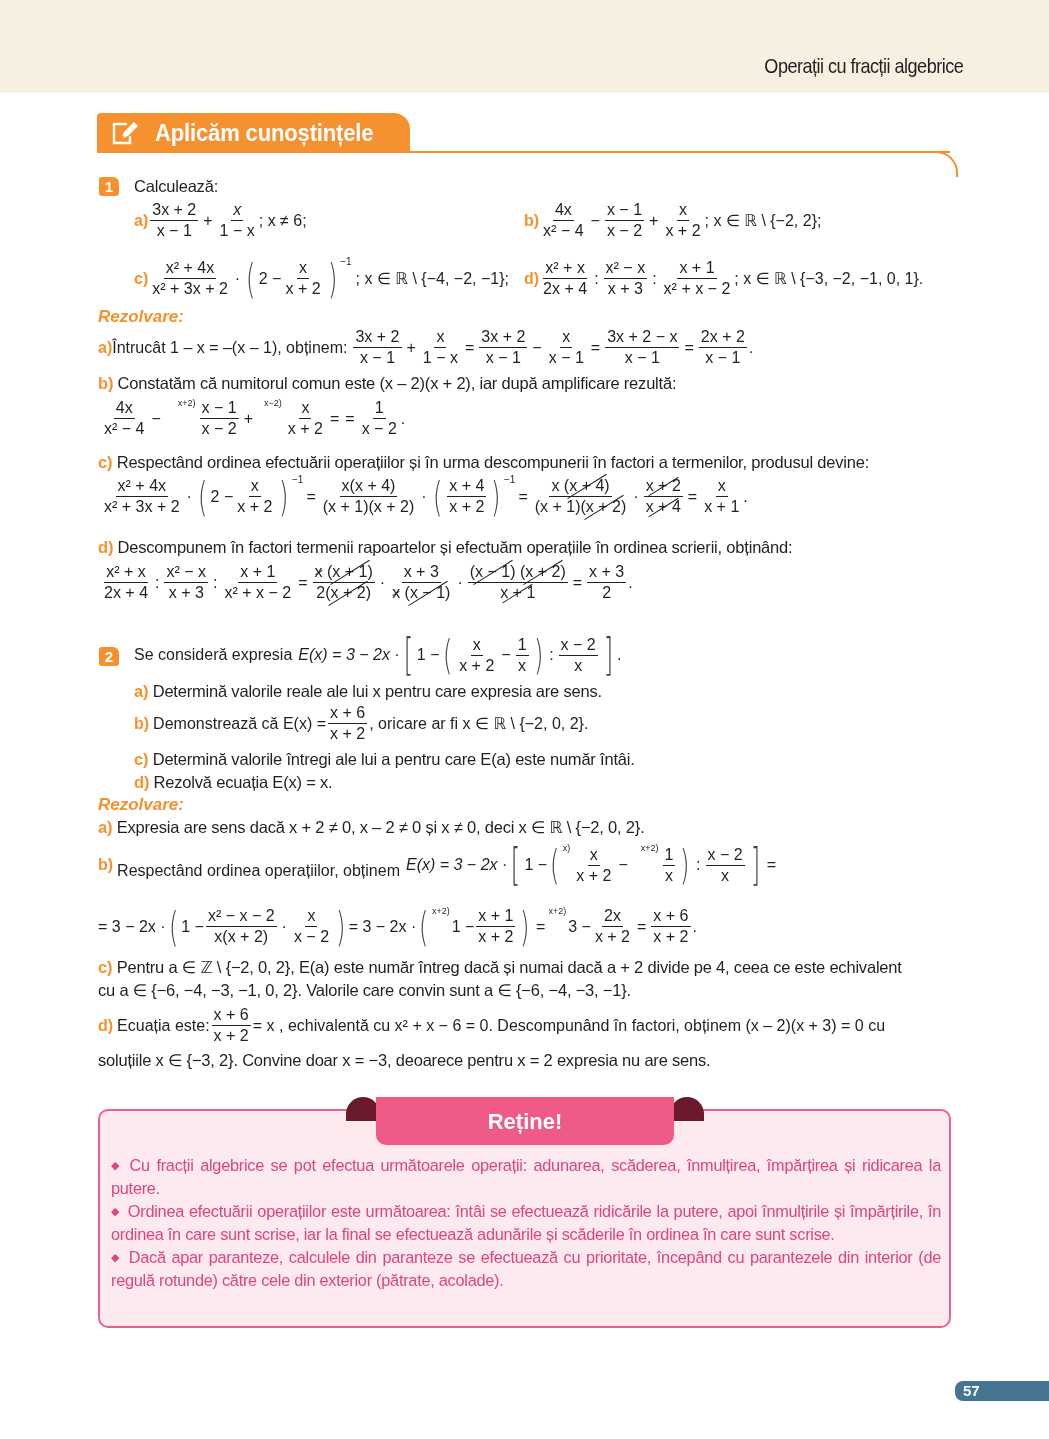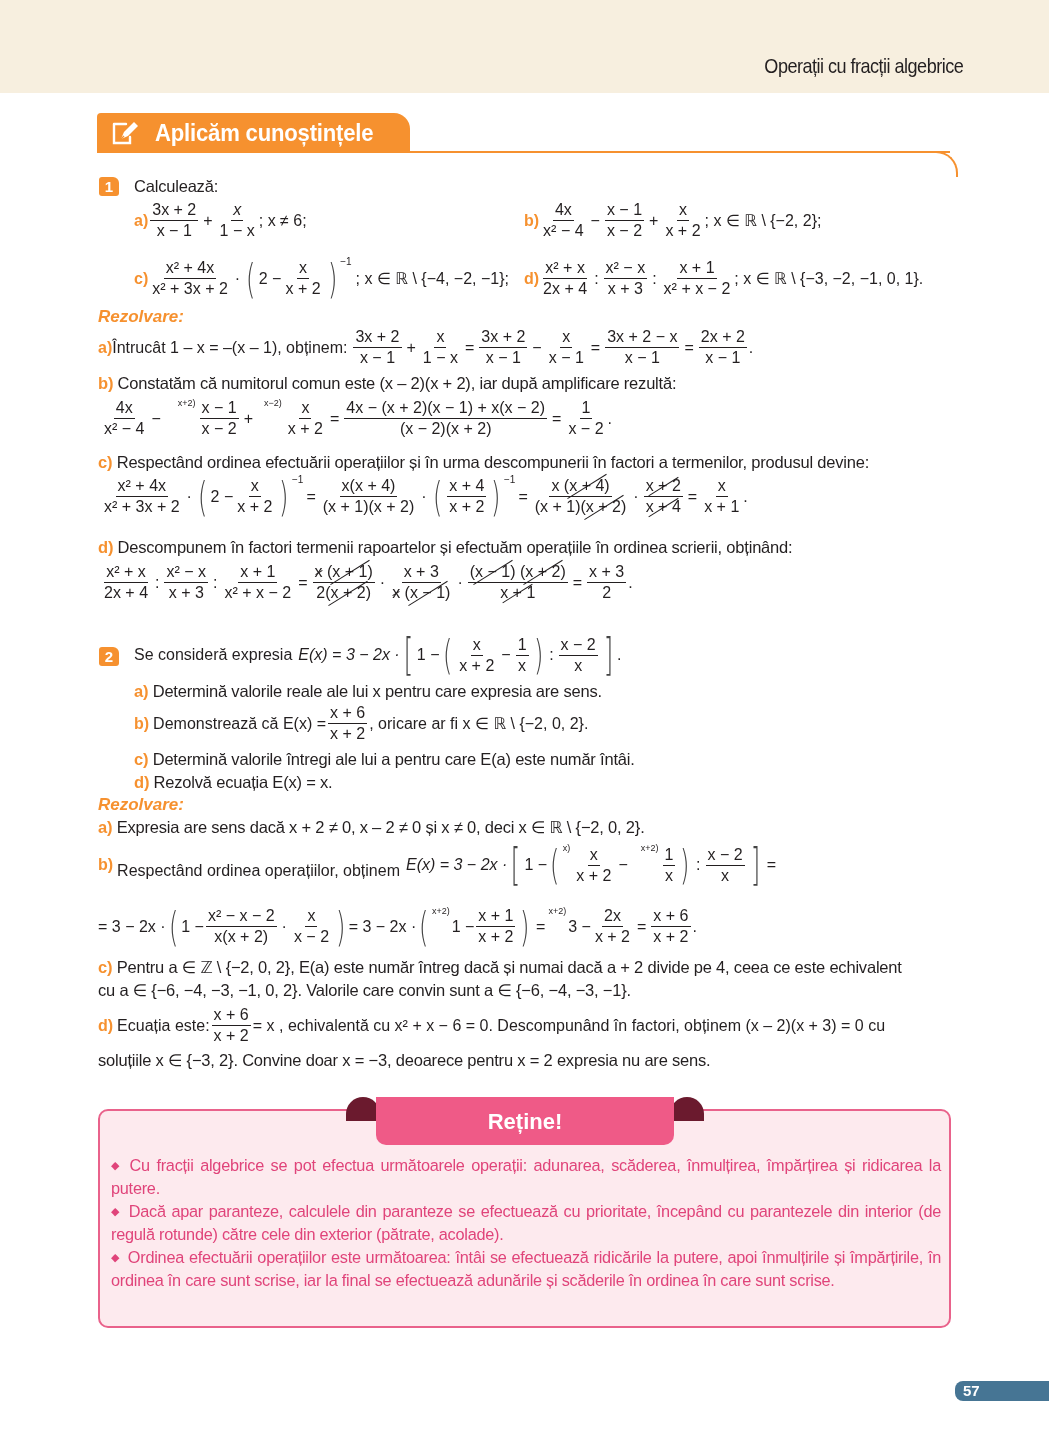--- a/index.html
+++ b/index.html
@@ -187,24 +187,20 @@
       <span class="num">x − 1</span>
       <span>x − 2</span>
     </span>
     <span class="op">+</span>
   <span class="amp" style="margin-left:8px;">x−2)</span>
   <span class="fr">
       <span class="num">x</span>
       <span>x + 2</span>
     </span>
     <span class="op">=</span>
-  <span class="fr">
-      <span class="num">4x − (x + 2)(x − 1) + x(x − 2)</span>
-      <span>(x − 2)(x + 2)</span>
-    </span>
     <span class="op">=</span>
   <span class="fr">
       <span class="num">1</span>
       <span>x − 2</span>
     </span>
     <span class="tx">.</span>
 </div>
 
 <div class="txt" style="left:98px;top:453px;">
   <span class="lbl">c)</span> <span>Respectând ordinea efectuării operațiilor și în urma descompunerii în factori a termenilor, produsul devine:</span>
@@ -414,17 +410,17 @@
   <span class="tx">= x , echivalentă cu x² + x − 6 = 0. Descompunând în factori, obținem (x – 2)(x + 3) = 0 cu</span>
 </div>
 <div class="txt" style="left:98px;top:1051px;">soluțiile x ∈ {−3, 2}. Convine doar x = −3, deoarece pentru x = 2 expresia nu are sens.</div>
 
 <div class="retine-box"></div>
 <div class="retine-ear" style="left:346px;"></div>
 <div class="retine-ear" style="left:670px;"></div>
 <div class="retine-tab">Reține!</div>
 <div class="retine-list">
   <p><span class="bul">◆</span><span>Cu fracții algebrice se pot efectua următoarele operații: adunarea, scăderea, înmulțirea, împărțirea și ridicarea la putere.</span></p>
+  <p><span class="bul">◆</span><span>Ordinea efectuării operațiilor este următoarea: întâi se efectuează ridicările la putere, apoi înmulțirile și împărțirile, în ordinea în care sunt scrise, iar la final se efectuează adunările și scăderile în ordinea în care sunt scrise.</span></p>
   <p><span class="bul">◆</span><span>Dacă apar paranteze, calculele din paranteze se efectuează cu prioritate, începând cu parantezele din interior (de regulă rotunde) către cele din exterior (pătrate, acolade).</span></p>
-  <p><span class="bul">◆</span><span>Ordinea efectuării operațiilor este următoarea: întâi se efectuează ridicările la putere, apoi înmulțirile și împărțirile, în ordinea în care sunt scrise, iar la final se efectuează adunările și scăderile în ordinea în care sunt scrise.</span></p>
 </div>
 
 <div class="page-tab">57</div>
 
 </body></html>

